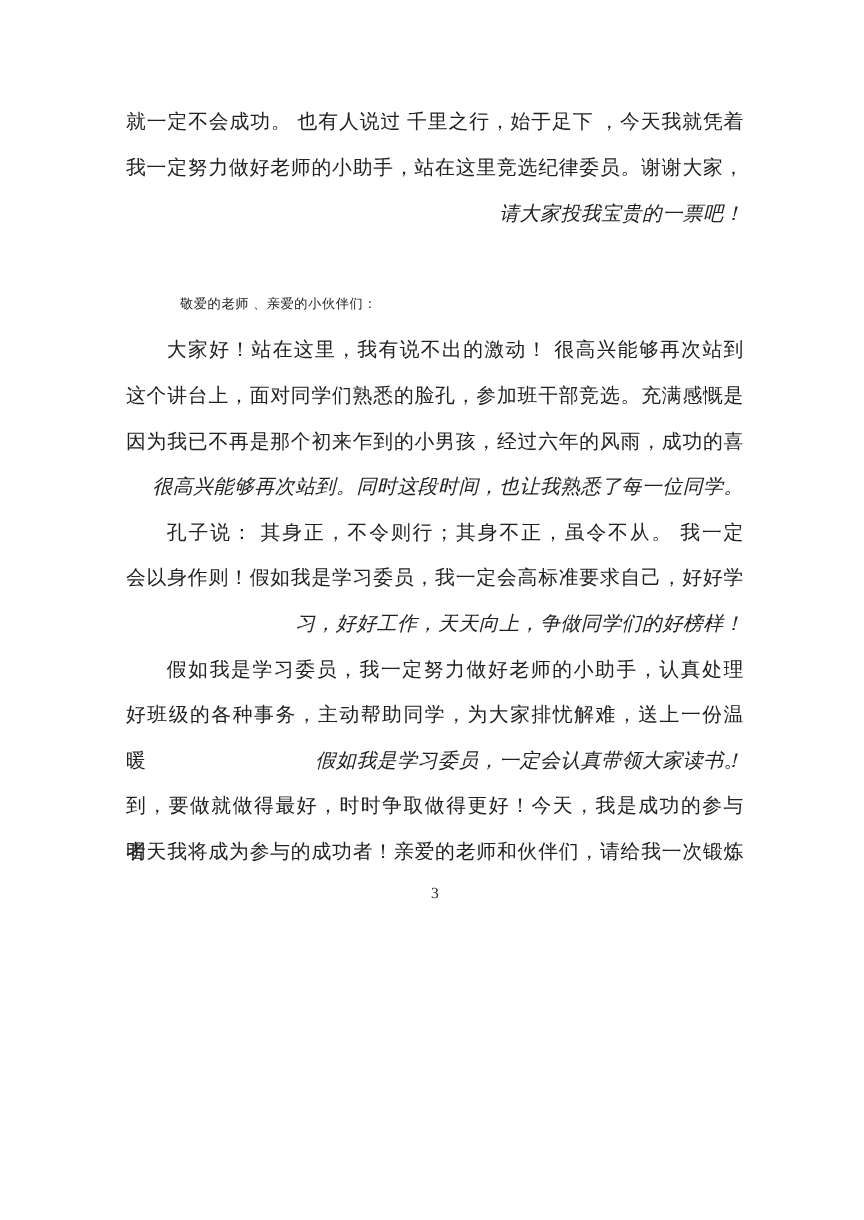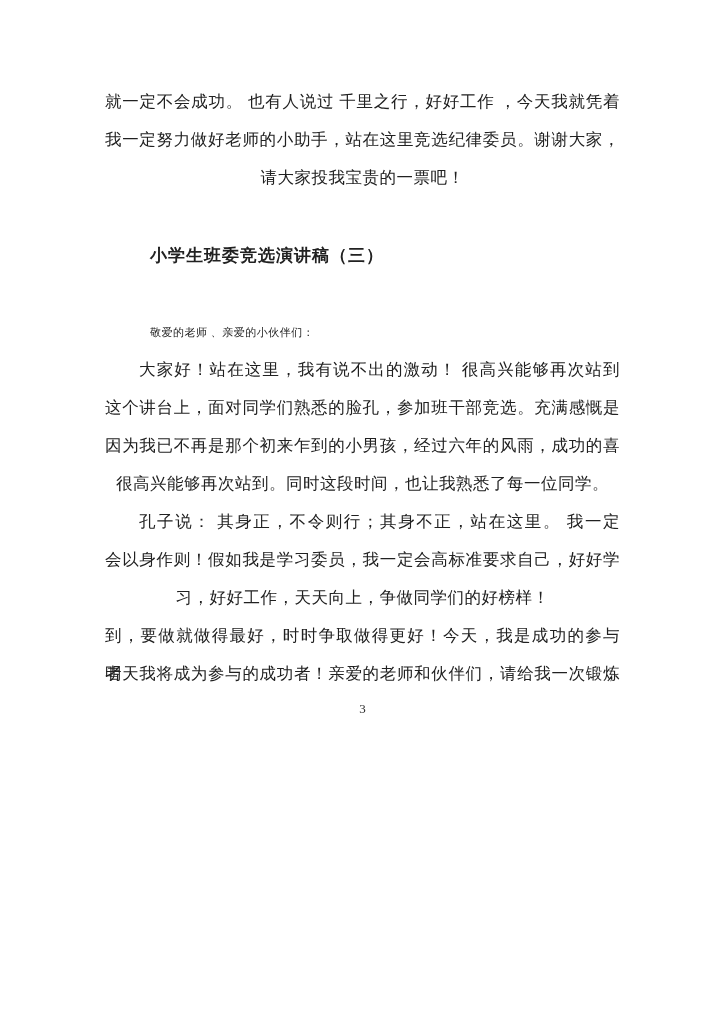--- a/index.html
+++ b/index.html
@@ -27,21 +27,22 @@
     letter-spacing: 0.5px;
   }
   
   .jl {
     text-align: justify;
     text-align-last: justify;
     text-justify: inter-character;
   }
   
   .nl {
-    text-align: center;
+    text-align: right;
+    font-style: italic;
   }
   .ind {
     text-indent: 34px;
   }
   .sec-title {
     margin-top: 40px;
     height: 38px;
     line-height: 38px;
     font-size: 17px;
     font-weight: bold;
@@ -66,42 +67,46 @@
     color: #2a2a2a;
   }
 </style>
 </head>
 <body>
 
 <div class="page">
   <div class="content">
 
     <div class="para">
-      <div class="line jl">就一定不会成功。 也有人说过 千里之行，好好工作 ，今天我就凭着</div>
+      <div class="line jl">就一定不会成功。 也有人说过 千里之行，始于足下 ，今天我就凭着</div>
       <div class="line jl">我一定努力做好老师的小助手，站在这里竞选纪律委员。谢谢大家，</div>
       <div class="line nl">请大家投我宝贵的一票吧！</div>
     </div>
 
-    <div class="sec-title">小学生班委竞选演讲稿（三）</div>
 
     <div class="salutation">敬爱的老师 、亲爱的小伙伴们：</div>
 
     <div class="para">
       <div class="line jl ind">大家好！站在这里，我有说不出的激动！ 很高兴能够再次站到</div>
       <div class="line jl">这个讲台上，面对同学们熟悉的脸孔，参加班干部竞选。充满感慨是</div>
       <div class="line jl">因为我已不再是那个初来乍到的小男孩，经过六年的风雨，成功的喜</div>
       <div class="line nl">很高兴能够再次站到。同时这段时间，也让我熟悉了每一位同学。</div>
     </div>
 
     <div class="para">
-      <div class="line jl ind">孔子说： 其身正，不令则行；其身不正，站在这里。 我一定</div>
+      <div class="line jl ind">孔子说： 其身正，不令则行；其身不正，虽令不从。 我一定</div>
       <div class="line jl">会以身作则！假如我是学习委员，我一定会高标准要求自己，好好学</div>
       <div class="line nl">习，好好工作，天天向上，争做同学们的好榜样！</div>
     </div>
 
+    <div class="para">
+      <div class="line jl ind">假如我是学习委员，我一定努力做好老师的小助手，认真处理</div>
+      <div class="line jl">好班级的各种事务，主动帮助同学，为大家排忧解难，送上一份温暖。</div>
+      <div class="line nl">假如我是学习委员，一定会认真带领大家读书！</div>
+    </div>
 
     <div class="para">
       <div class="line jl">到，要做就做得最好，时时争取做得更好！今天，我是成功的参与者，</div>
       <div class="line jl">明天我将成为参与的成功者！亲爱的老师和伙伴们，请给我一次锻炼</div>
     </div>
 
     <div class="footer">
       <span class="page-num">3</span>
     </div>
 

